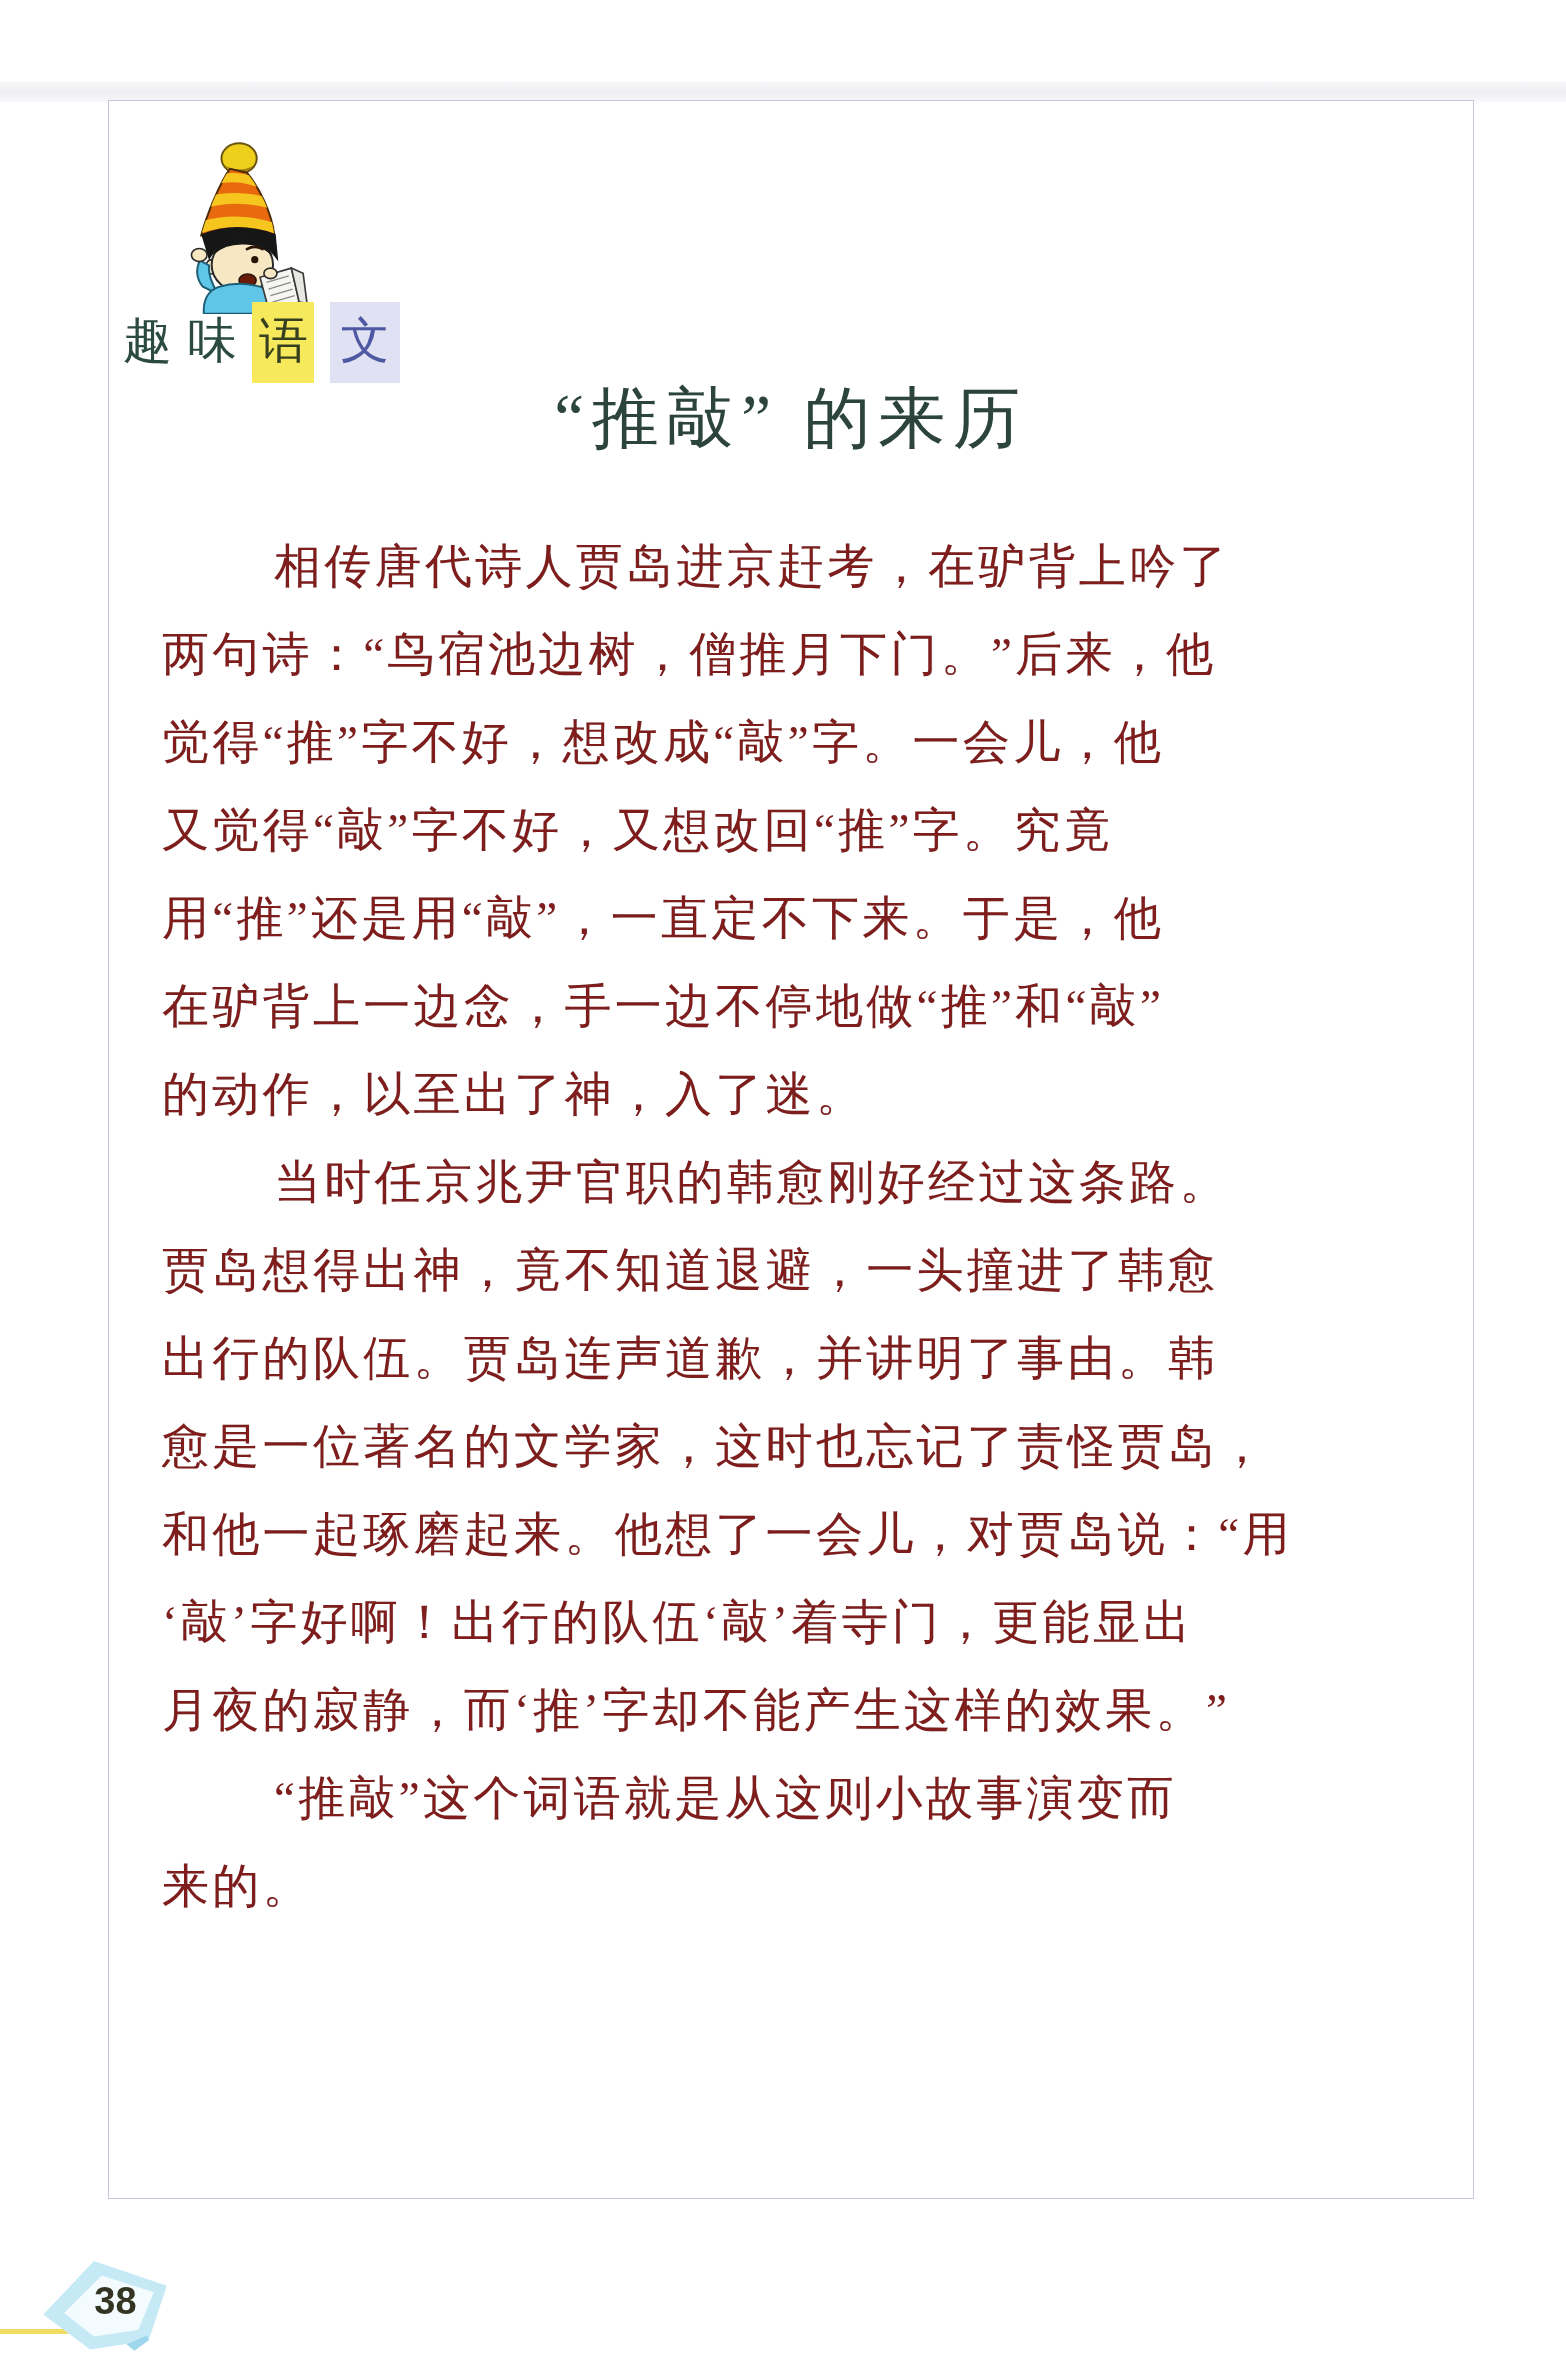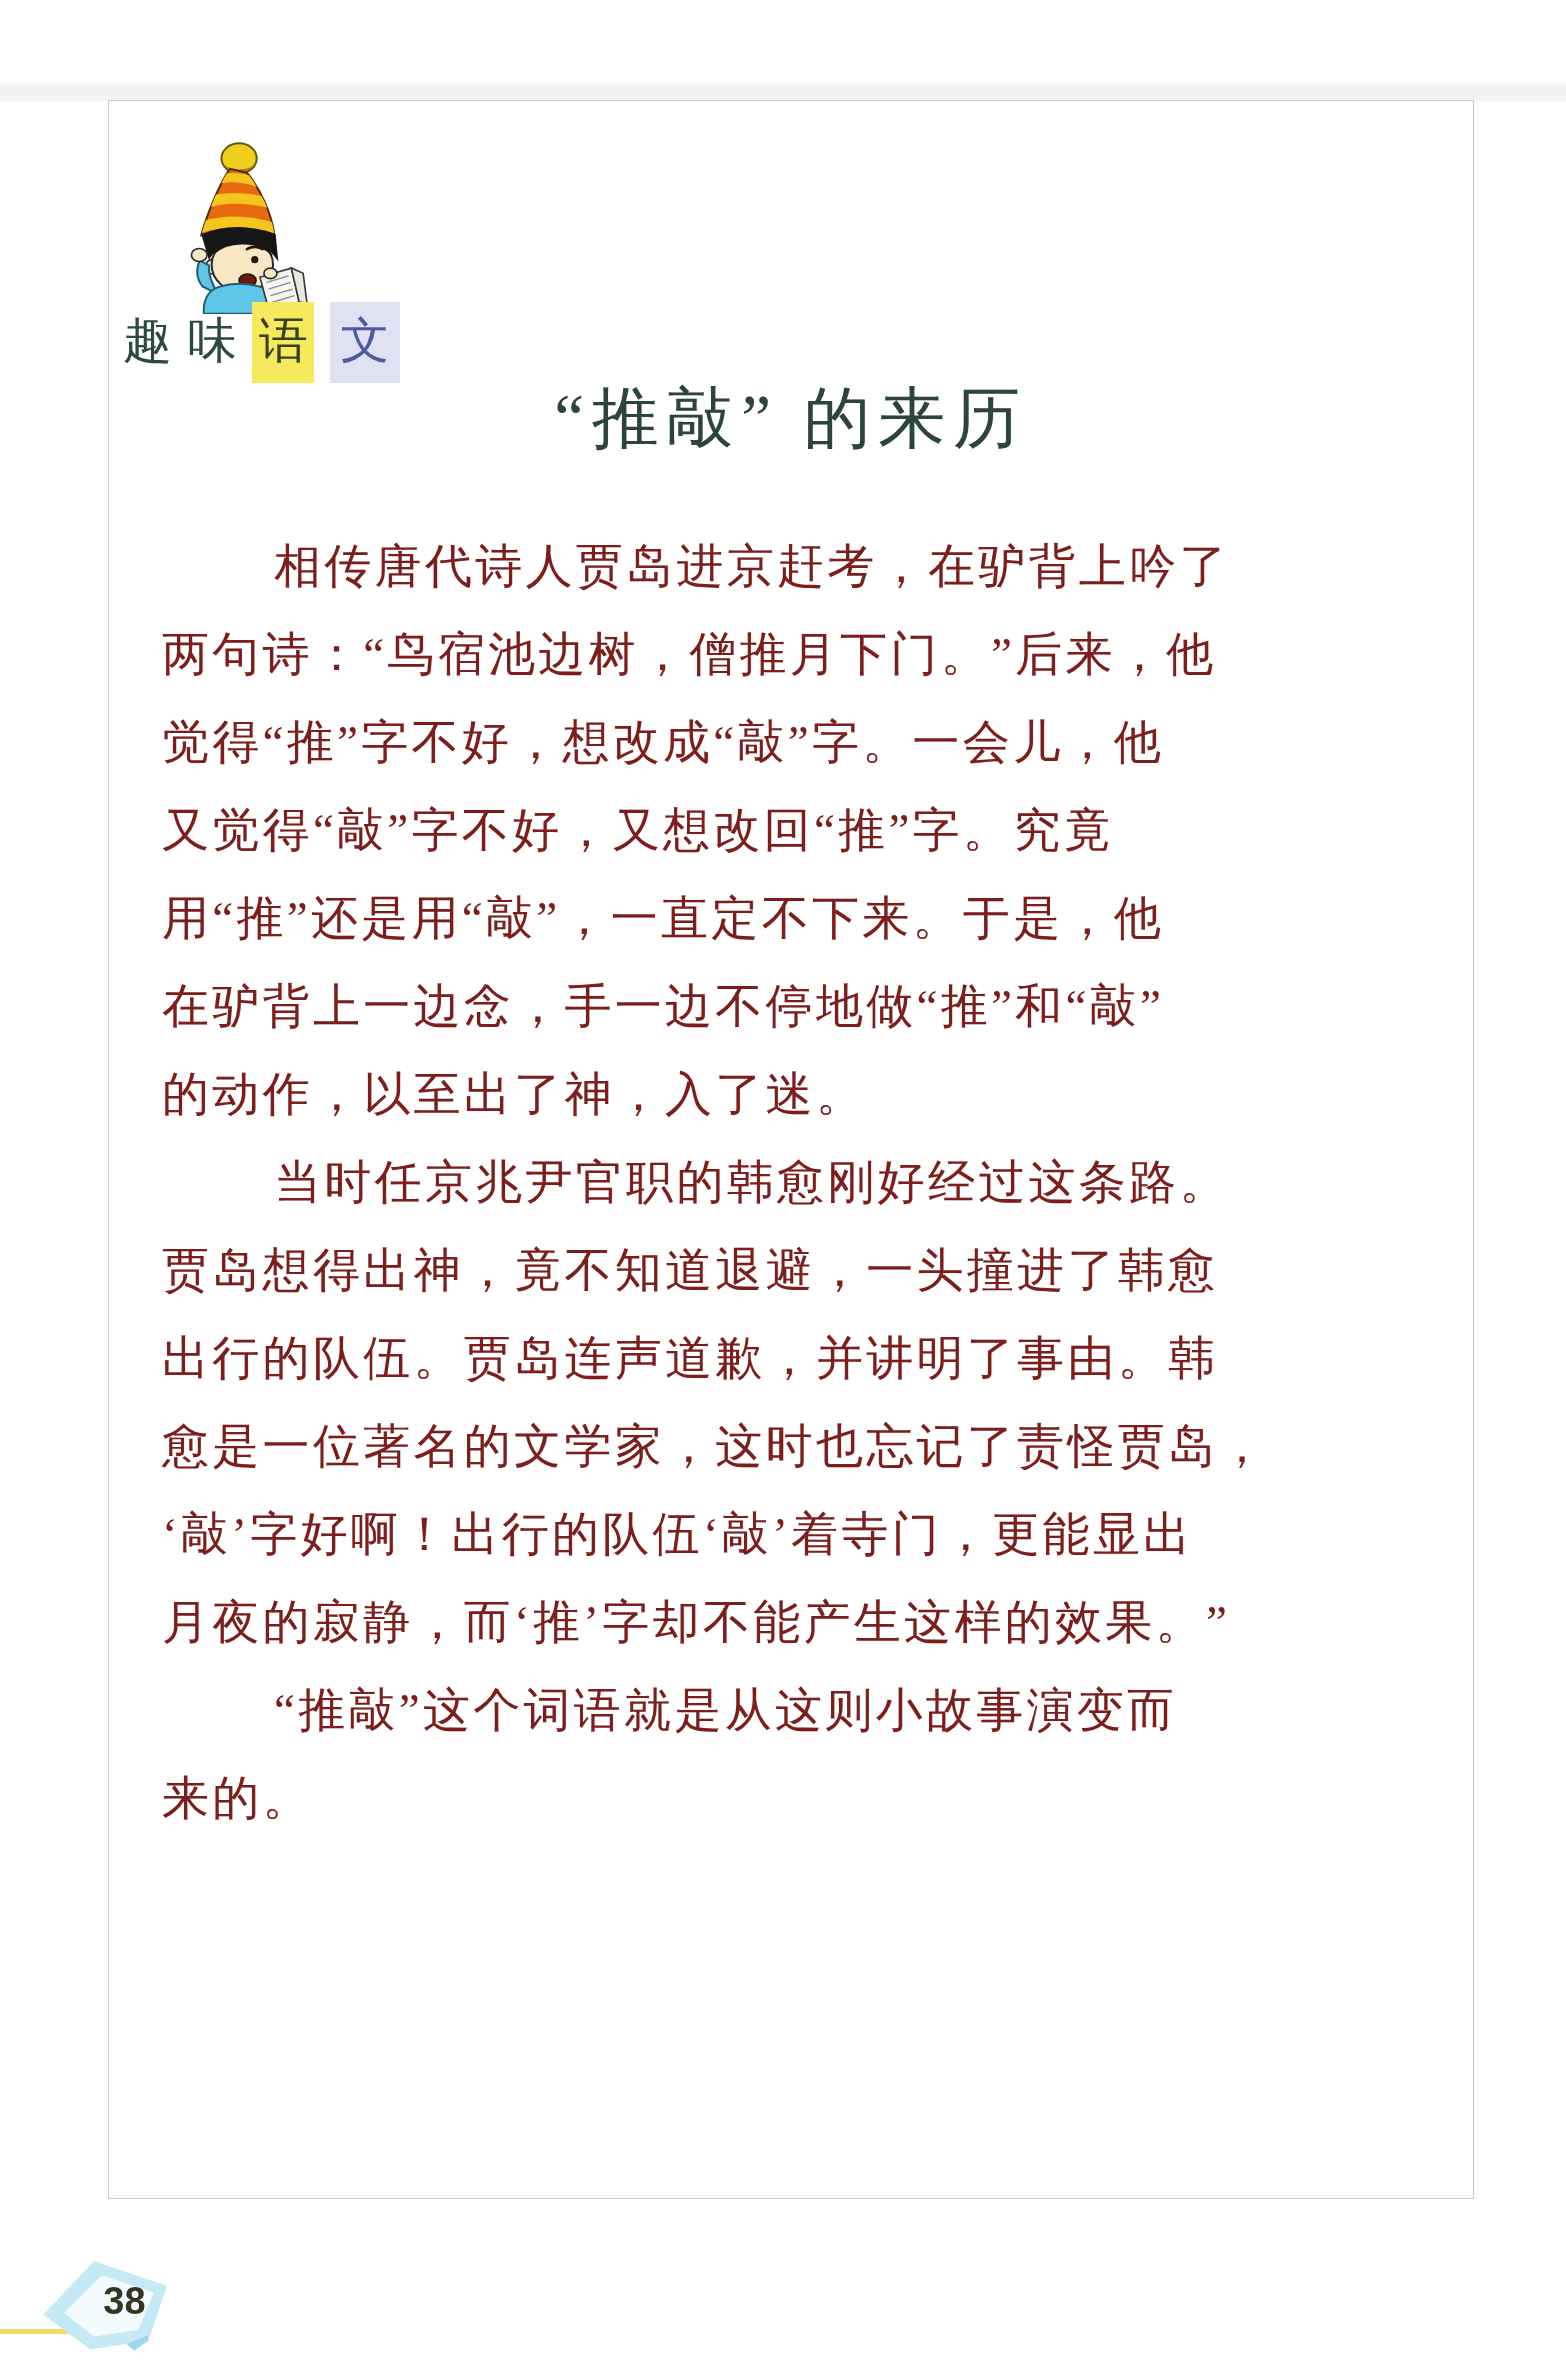--- a/index.html
+++ b/index.html
@@ -76,21 +76,21 @@
   .footer-line {
     position: absolute; left: 0; top: 2329px;
     width: 90px; height: 5.2px;
     background: #f0dc60;
   }
   .page-marker {
     position: absolute; left: 38px; top: 2252px;
     width: 138px; height: 104px;
   }
   .page-number {
-    position: absolute; left: 97px; top: 2280px;
+    position: absolute; left: 88px; top: 2280px;
     width: 55px; text-align: center;
     font-family: "Liberation Sans", "DejaVu Sans", sans-serif;
     font-size: 38px; font-weight: bold;
     color: #333522;
   }
 </style>
 </head>
 <body>
 
 <div class="page">
@@ -152,20 +152,21 @@
     <div class="body-line">两句诗：“鸟宿池边树，僧推月下门。”后来，他</div>
     <div class="body-line">觉得“推”字不好，想改成“敲”字。一会儿，他</div>
     <div class="body-line">又觉得“敲”字不好，又想改回“推”字。究竟</div>
     <div class="body-line">用“推”还是用“敲”，一直定不下来。于是，他</div>
     <div class="body-line">在驴背上一边念，手一边不停地做“推”和“敲”</div>
     <div class="body-line">的动作，以至出了神，入了迷。</div>
     <div class="body-line indent">当时任京兆尹官职的韩愈刚好经过这条路。</div>
     <div class="body-line">贾岛想得出神，竟不知道退避，一头撞进了韩愈</div>
     <div class="body-line">出行的队伍。贾岛连声道歉，并讲明了事由。韩</div>
     <div class="body-line">愈是一位著名的文学家，这时也忘记了责怪贾岛，</div>
+    <div class="body-line">和他一起琢磨起来。他想了一会儿，对贾岛说：“用</div>
     <div class="body-line">‘敲’字好啊！出行的队伍‘敲’着寺门，更能显出</div>
     <div class="body-line">月夜的寂静，而‘推’字却不能产生这样的效果。”</div>
     <div class="body-line indent">“推敲”这个词语就是从这则小故事演变而</div>
     <div class="body-line">来的。</div>
   </div>
 
   <div class="footer-line"></div>
   <svg class="page-marker" viewBox="0 0 212 160" xmlns="http://www.w3.org/2000/svg" aria-hidden="true">
     <path d="M8,96 L86,14 L198,52 L170,136 L80,150 Z" fill="#c5eaf5"></path>
     <path d="M170,136 L148,152 L136,142 L168,128 Z" fill="#9ed7eb"></path>

